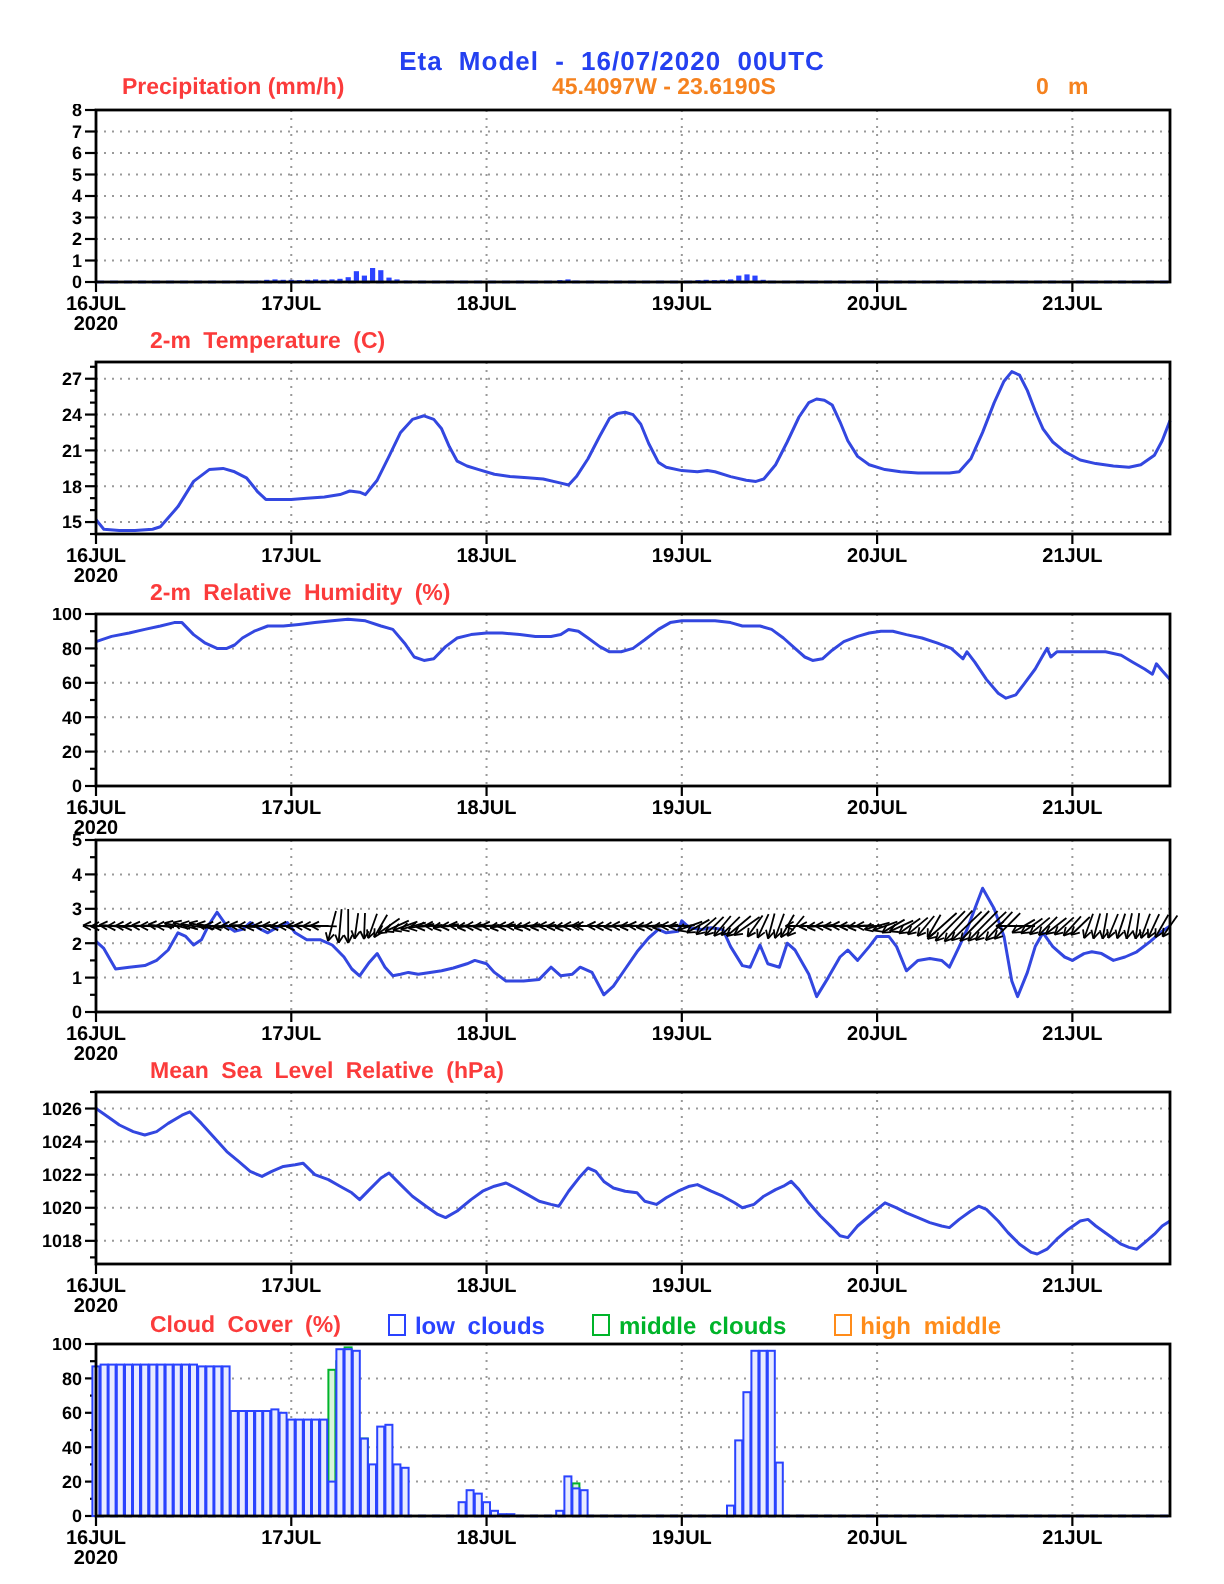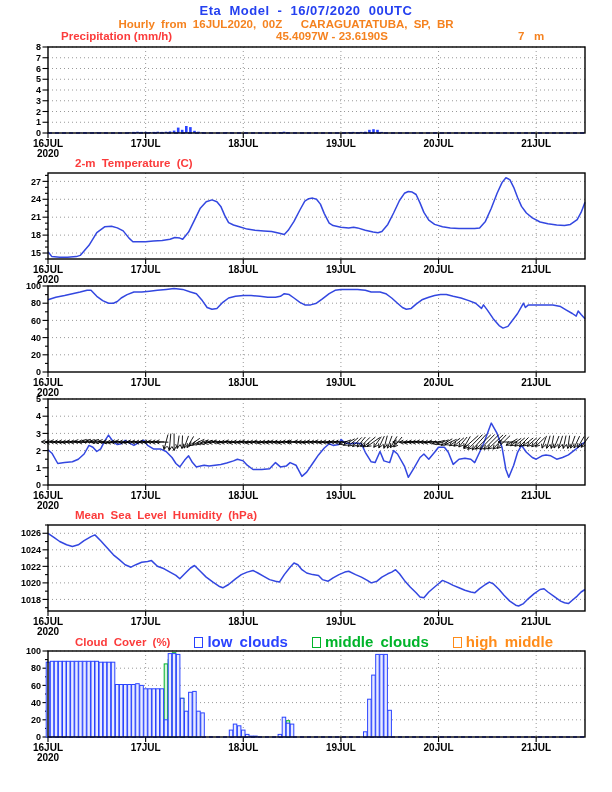--- a/index.html
+++ b/index.html
@@ -1,47 +1,46 @@
 <!DOCTYPE html>
 <html><head>
 <meta charset="utf-8">
 <style>
   html,body{margin:0;padding:0;background:#ffffff;width:612px;height:792px;overflow:hidden;
     font-family:"Liberation Sans",sans-serif;}
   .page{width:612px;height:792px;position:relative;padding-top:3px;box-sizing:border-box;}
-  .hdr1{text-align:center;font-size:13px;font-weight:700;letter-spacing:.5px;word-spacing:4px;white-space:pre;}
+  .hdr1{text-align:center;font-size:13px;font-weight:700;letter-spacing:.5px;word-spacing:4px;white-space:pre;margin-top:20px;}
   .hdr2{text-align:center;font-size:11.5px;font-weight:700;word-spacing:3px;white-space:pre;padding-right:40px;}
   .hdr3{position:relative;height:14px;font-size:11.5px;font-weight:700;white-space:pre;}
   .hdr3 .p1t{position:absolute;left:61px;top:0;}
   .hdr3 .coords{position:absolute;left:276px;top:0;}
   .hdr3 .elev{position:absolute;left:518px;top:0;}
   .ptitle{height:13px;font-size:11.5px;font-weight:700;word-spacing:3px;padding-left:75px;
     white-space:pre;line-height:12px;}
   .legend-row{display:flex;align-items:center;gap:2px;}
-  .legend-item{display:inline-flex;align-items:flex-end;margin-left:22px;font-size:15px;font-weight:700;}
+  .legend-item{display:inline-flex;align-items:flex-start;margin-left:22px;font-size:12px;font-weight:700;}
   .legend-swatch{display:inline-block;width:7px;height:9px;border:1.6px solid;margin-right:4px;background:#fff;}
   svg{display:block;}
   svg text{font-family:"Liberation Sans",sans-serif;}
   .grid{stroke:#999;stroke-width:1;stroke-dasharray:1 3;fill:none;}
   .frame{fill:none;stroke:#000;stroke-width:1.4;}
   .tick{stroke:#000;stroke-width:1.1;}
   .ylab{font-size:9px;font-weight:700;fill:#000;}
   .xlab{font-size:10px;font-weight:700;fill:#000;}
 </style>
 </head>
 <body>
 
 <div class="page">
 
   <div class="hdr1" style="color: rgb(36, 64, 240);">Eta Model - 16/07/2020 00UTC</div>
-  <div class="hdr2" style="color: rgb(245, 130, 31);">Hourly from 16JUL2020, 00Z   CARAGUATATUBA, SP, BR</div>
   <div class="hdr3">
     <span class="p1t" style="color: rgb(251, 59, 59);">Precipitation (mm/h)</span>
     <span class="coords" style="color: rgb(245, 130, 31);">45.4097W - 23.6190S</span>
-    <span class="elev" style="color: rgb(245, 130, 31);">7   m</span>
+    <span class="elev" style="color: rgb(245, 130, 31);">0   m</span>
   </div>
 
   <svg id="chart-0" width="612" height="113">
       <line class="grid" x1="145.63636363636363" y1="3" x2="145.63636363636363" y2="89"></line>
       <line class="grid" x1="243.27272727272728" y1="3" x2="243.27272727272728" y2="89"></line>
       <line class="grid" x1="340.9090909090909" y1="3" x2="340.9090909090909" y2="89"></line>
       <line class="grid" x1="438.54545454545456" y1="3" x2="438.54545454545456" y2="89"></line>
       <line class="grid" x1="536.1818181818182" y1="3" x2="536.1818181818182" y2="89"></line>
       <line class="grid" x1="48" y1="78.25" x2="585" y2="78.25"></line>
       <line class="grid" x1="48" y1="67.5" x2="585" y2="67.5"></line>
@@ -169,20 +168,21 @@
       <text class="xlab" x="340.9090909090909" y="103" text-anchor="middle">19JUL</text>
       <line class="tick" x1="438.54545454545456" y1="89" x2="438.54545454545456" y2="94"></line>
       <text class="xlab" x="438.54545454545456" y="103" text-anchor="middle">20JUL</text>
       <line class="tick" x1="536.1818181818182" y1="89" x2="536.1818181818182" y2="94"></line>
       <text class="xlab" x="536.1818181818182" y="103" text-anchor="middle">21JUL</text>
       <text class="xlab" x="48" y="113" text-anchor="middle">2020</text>
       <polyline points="48.0,81.8 51.9,86.6 59.7,87.2 67.5,87.2 76.3,86.6 80.2,85.4 89.0,75.3 96.8,62.7 104.6,56.8 111.5,56.2 117.3,57.9 123.2,60.9 129.0,68.1 132.9,71.7 137.8,71.7 145.6,71.7 153.4,71.1 162.2,70.5 170.0,69.3 174.9,67.5 179.8,68.1 182.7,69.3 188.6,62.1 194.5,50.2 200.3,38.2 206.2,31.7 212.0,29.9 216.9,31.7 220.8,36.4 224.7,45.4 228.6,52.6 233.5,55.0 239.4,56.8 247.2,59.1 255.0,60.3 263.8,60.9 271.6,61.5 279.4,63.3 284.3,64.5 288.2,60.3 294.0,51.4 299.9,40.0 304.8,31.1 308.7,28.7 312.6,28.1 316.5,29.3 320.4,34.1 324.3,43.6 329.2,53.2 333.1,55.6 340.9,57.3 348.7,57.9 353.6,57.3 357.5,57.9 365.3,60.3 373.1,62.1 378.0,62.7 381.9,61.5 387.8,54.4 393.6,43.0 399.5,30.5 404.4,23.3 408.3,21.5 412.2,22.1 416.1,24.5 420.0,32.9 423.9,42.4 428.8,50.2 434.6,54.4 442.5,56.8 450.3,57.9 459.0,58.5 466.9,58.5 474.7,58.5 479.6,57.9 485.4,51.4 491.3,38.2 497.1,23.3 502.0,12.6 505.9,7.8 509.8,9.6 513.7,17.3 517.6,27.5 521.5,36.4 526.4,43.0 532.3,47.8 540.1,52.0 547.9,53.8 556.7,55.0 564.5,55.6 570.4,54.4 577.2,49.6 581.1,42.4 585.0,32.3" fill="none" stroke="#3347e0" stroke-width="1.5" stroke-linejoin="round"></polyline>
       <rect class="frame" x="48" y="3" width="537" height="86"></rect>
     </svg>
 
+  <div class="ptitle" style="color: rgb(251, 59, 59);">2-m Relative Humidity (%)</div>
   <svg id="chart-2" width="612" height="113">
       <line class="grid" x1="145.63636363636363" y1="3" x2="145.63636363636363" y2="89"></line>
       <line class="grid" x1="243.27272727272728" y1="3" x2="243.27272727272728" y2="89"></line>
       <line class="grid" x1="340.9090909090909" y1="3" x2="340.9090909090909" y2="89"></line>
       <line class="grid" x1="438.54545454545456" y1="3" x2="438.54545454545456" y2="89"></line>
       <line class="grid" x1="536.1818181818182" y1="3" x2="536.1818181818182" y2="89"></line>
       <line class="grid" x1="48" y1="71.8" x2="585" y2="71.8"></line>
       <line class="grid" x1="48" y1="54.6" x2="585" y2="54.6"></line>
       <line class="grid" x1="48" y1="37.4" x2="585" y2="37.4"></line>
       <line class="grid" x1="48" y1="20.200000000000003" x2="585" y2="20.200000000000003"></line>
@@ -658,21 +658,21 @@
       <line x1="574.1" y1="51.9" x2="573.9" y2="47.4" stroke="#000" stroke-width="0.9"></line>
       <line x1="584.2" y1="40.4" x2="577.7" y2="51.6" stroke="#000" stroke-width="0.9"></line>
       <line x1="577.7" y1="51.6" x2="581.5" y2="49.2" stroke="#000" stroke-width="0.9"></line>
       <line x1="577.7" y1="51.6" x2="577.8" y2="47.1" stroke="#000" stroke-width="0.9"></line>
       <line x1="588.7" y1="40.7" x2="581.3" y2="51.3" stroke="#000" stroke-width="0.9"></line>
       <line x1="581.3" y1="51.3" x2="585.3" y2="49.3" stroke="#000" stroke-width="0.9"></line>
       <line x1="581.3" y1="51.3" x2="581.8" y2="46.9" stroke="#000" stroke-width="0.9"></line>
       <rect class="frame" x="48" y="3" width="537" height="86"></rect>
     </svg>
 
-  <div class="ptitle" style="color: rgb(251, 59, 59);">Mean Sea Level Humidity (hPa)</div>
+  <div class="ptitle" style="color: rgb(251, 59, 59);">Mean Sea Level Relative (hPa)</div>
   <svg id="chart-4" width="612" height="113">
       <line class="grid" x1="145.63636363636363" y1="3" x2="145.63636363636363" y2="89"></line>
       <line class="grid" x1="243.27272727272728" y1="3" x2="243.27272727272728" y2="89"></line>
       <line class="grid" x1="340.9090909090909" y1="3" x2="340.9090909090909" y2="89"></line>
       <line class="grid" x1="438.54545454545456" y1="3" x2="438.54545454545456" y2="89"></line>
       <line class="grid" x1="536.1818181818182" y1="3" x2="536.1818181818182" y2="89"></line>
       <line class="grid" x1="48" y1="77.42307692307709" x2="585" y2="77.42307692307709"></line>
       <line class="grid" x1="48" y1="60.884615384615515" x2="585" y2="60.884615384615515"></line>
       <line class="grid" x1="48" y1="44.34615384615394" x2="585" y2="44.34615384615394"></line>
       <line class="grid" x1="48" y1="27.807692307692363" x2="585" y2="27.807692307692363"></line>

